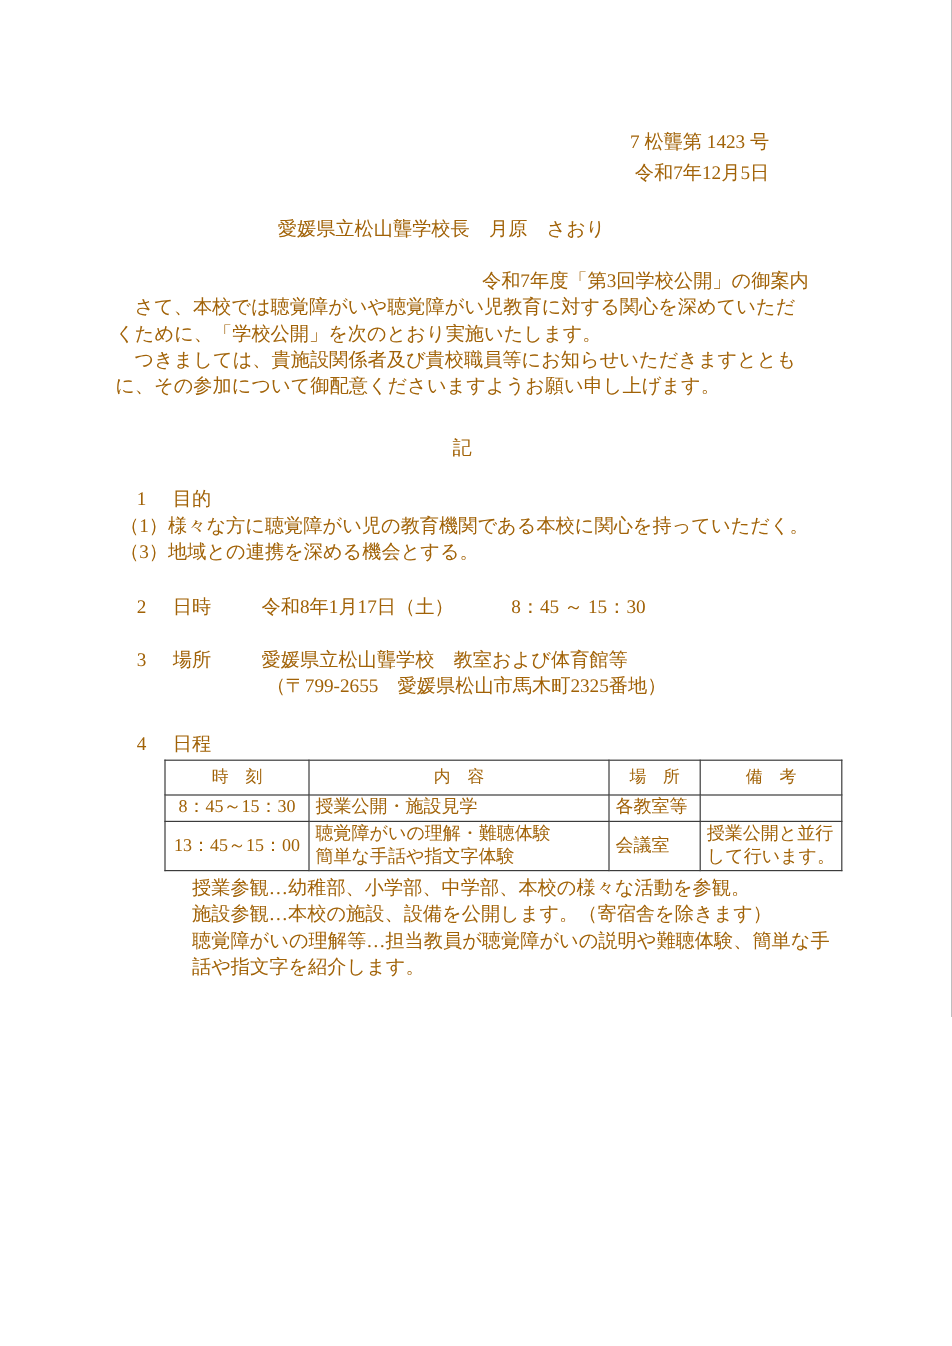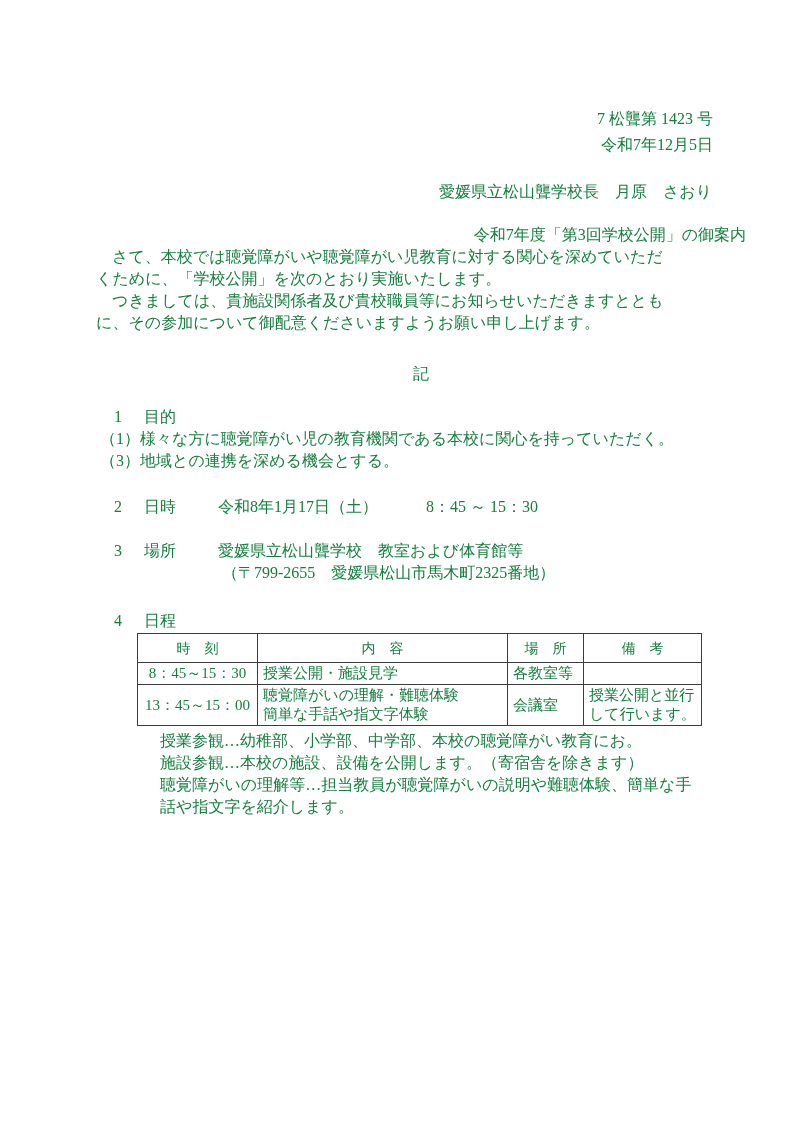--- a/index.html
+++ b/index.html
@@ -2,33 +2,33 @@
 <html><head>
 <meta charset="utf-8">
 <style>
   html,body { margin:0; padding:0; background:#888; }
   .page {
     position: relative;
     width: 793px;
     height: 1122px;
     margin: 0 auto;
     background: #ffffff;
-    color: #15803d;
+    color: #a16207;
     font-family: "Liberation Serif", "DejaVu Serif", serif;
     font-size: 16px;
     line-height: 22px;
     box-sizing: border-box;
-    padding: 0 47px 0 96px;
+    padding: 0 119px 0 96px;
     overflow: hidden;
   }
   .pre { white-space: pre-line; }
 
   .doc-head { margin-top: 106px; line-height: 26px; text-align: right; padding-right: 33px; }
   .recipient { margin-top: 19px; padding-left: 31px; }
-  .sender { margin-top: 23px; text-align: right; padding-right: 34px; }
+  .sender { margin-top: 23px; text-align: center; padding-right: 34px; }
   .title { margin-top: 21px; text-align: right; }
   .para { margin: 0; }
   .para:first-of-type { margin-top: 21px; }
   .ki { margin-top: 29px; text-align: center; }
 
   .section-row { display: flex; padding-left: 18px; }
   .sec-no { margin-right: 22px; }
   .sec-text { margin-left: 42px; white-space: pre; }
   .row-s1 { margin-top: 21px; }
   .row-s2 { margin-top: 24px; }
@@ -135,19 +135,19 @@
         <td class="multiline">聴覚障がいの理解・難聴体験
 簡単な手話や指文字体験</td>
         <td>会議室</td>
         <td class="multiline">授業公開と並行
 して行います。</td>
       </tr>
     </tbody>
   </table>
 
   <div class="notes">
-    <div class="note">授業参観…幼稚部、小学部、中学部、本校の聴覚障がい教育にお。</div>
+    <div class="note">授業参観…幼稚部、小学部、中学部、本校の様々な活動を参観。</div>
     <div class="note">施設参観…本校の施設、設備を公開します。（寄宿舎を除きます）</div>
     <div class="note">聴覚障がいの理解等…担当教員が聴覚障がいの説明や難聴体験、簡単な手
 話や指文字を紹介します。</div>
   </div>
 
 </div>
 
 </body></html>

